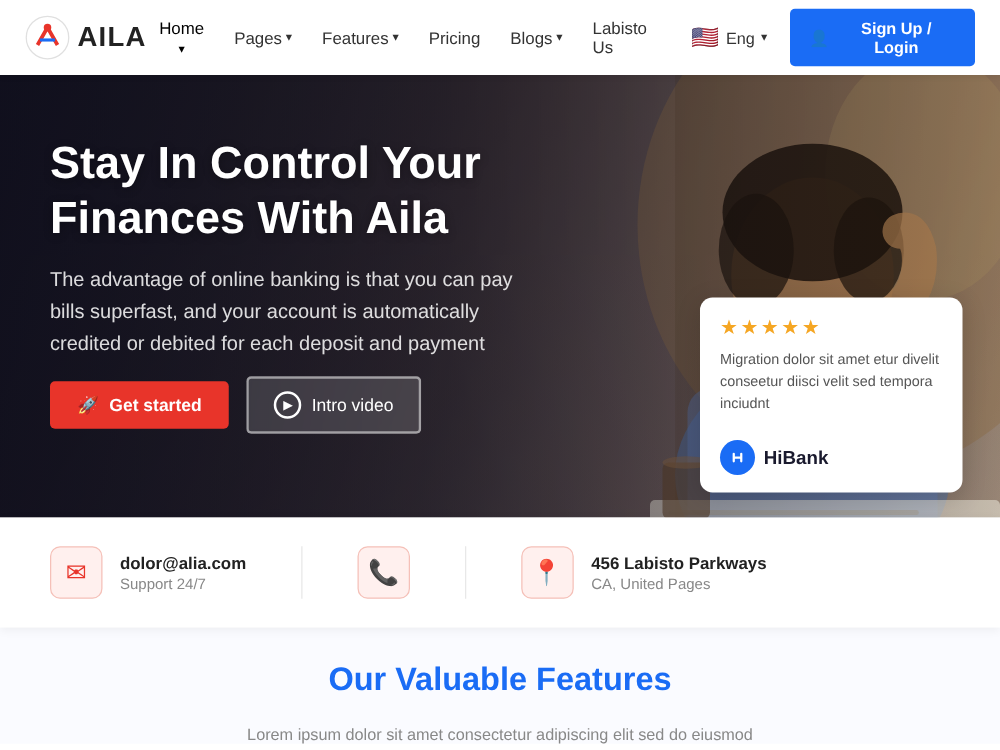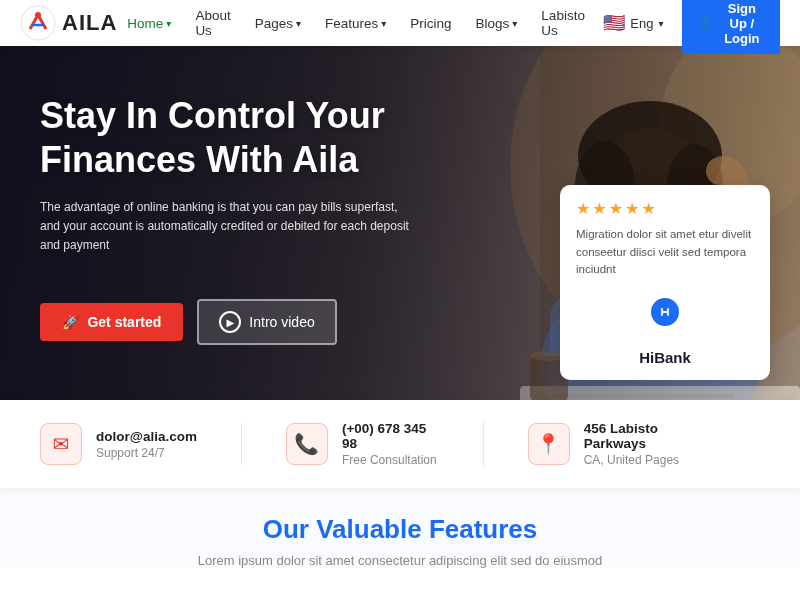--- a/index.html
+++ b/index.html
@@ -1,32 +1,32 @@
 <!DOCTYPE html>
 <html><head>
   <meta charset="utf-8">
   <style>
     * { margin: 0; padding: 0; box-sizing: border-box; }
     body { font-family: 'Segoe UI', Arial, sans-serif; width: 800px; height: 600px; overflow: hidden; background: #fff; }
 
     
     .navbar {
       display: flex; align-items: center; justify-content: space-between;
-      padding: 0 20px; height: 46px; background: #fff;
+      padding: 0 20px; height: 60px; background: #fff;
       box-shadow: 0 1px 6px rgba(0,0,0,0.1); position: relative; z-index: 10;
     }
     .logo { display: flex; align-items: center; gap: 6px; }
     .logo-icon { width: 36px; height: 36px; }
     .logo-text { font-size: 22px; font-weight: 700; color: #222; letter-spacing: 1px; }
     .nav-links { display: flex; align-items: center; gap: 4px; }
     .nav-item {
       padding: 6px 10px; font-size: 13.5px; color: #333; cursor: pointer;
       display: flex; align-items: center; gap: 3px; font-weight: 500;
     }
-    .nav-item.active { color: #15803d; }
+    .nav-item.active { color: #000000; flex-direction: column; }
     .nav-item .chevron { font-size: 10px; color: inherit; }
     .nav-right { display: flex; align-items: center; gap: 10px; }
     .lang-btn {
       display: flex; align-items: center; gap: 5px; font-size: 13px;
       color: #333; cursor: pointer; padding: 4px 8px; border: none; background: transparent;
     }
     .flag { font-size: 18px; }
     .signup-btn {
       background: #1a6cf5; color: #fff; border: none; border-radius: 4px;
       padding: 8px 16px; font-size: 13px; font-weight: 600; cursor: pointer;
@@ -52,22 +52,22 @@
     .hero-overlay {
       position: absolute; inset: 0; z-index: 2;
       background: linear-gradient(to right, rgba(10,10,25,0.70) 0%, rgba(10,10,25,0.45) 45%, rgba(10,10,25,0.05) 100%);
     }
     .hero-content { position: relative; z-index: 3; padding: 48px 40px 0; max-width: 500px; }
     .hero-title {
       font-size: 36px; font-weight: 800; color: #fff; line-height: 1.22;
       margin-bottom: 16px; text-shadow: 0 2px 8px rgba(0,0,0,0.3);
     }
     .hero-desc {
-      font-size: 12px; color: rgba(255,255,255,0.85); line-height: 1.6;
-      margin-bottom: 44px; max-width: 380px;
+      font-size: 16px; color: rgba(255,255,255,0.85); line-height: 1.6;
+      margin-bottom: 12px; max-width: 380px;
     }
     .hero-btns { display: flex; gap: 14px; align-items: center; }
     .btn-getstarted {
       background: #e8342a; color: #fff; border: none; border-radius: 4px;
       padding: 11px 22px; font-size: 14px; font-weight: 600; cursor: pointer;
       display: flex; align-items: center; gap: 8px;
     }
     .btn-intro {
       background: rgba(255,255,255,0.15); color: #fff; border: 2px solid rgba(255,255,255,0.5);
       border-radius: 4px; padding: 10px 20px; font-size: 14px; font-weight: 500;
@@ -79,21 +79,21 @@
     }
 
     
     .review-card {
       position: absolute; bottom: 20px; right: 30px; z-index: 5;
       background: #fff; border-radius: 10px; padding: 14px 16px;
       width: 210px; box-shadow: 0 4px 20px rgba(0,0,0,0.15);
     }
     .stars { color: #f5a623; font-size: 16px; margin-bottom: 8px; letter-spacing: 2px; }
     .review-text { font-size: 11.5px; color: #555; line-height: 1.5; margin-bottom: 20px; }
-    .review-brand { display: flex; align-items: center; gap: 23px; flex-direction: column; }
+    .review-brand { display: flex; align-items: center; gap: 7px; }
     .brand-icon {
       width: 28px; height: 28px; background: #1a6cf5; border-radius: 50%;
       display: flex; align-items: center; justify-content: center; color: #fff; font-size: 10px; font-weight: 700;
     }
     .brand-name { font-size: 15px; font-weight: 700; color: #1a1a2e; }
 
     
     .info-bar {
       background: #fff; height: 88px; display: flex; align-items: center;
       justify-content: flex-start; gap: 0; padding: 0 40px;
@@ -112,21 +112,21 @@
     .info-icon.phone { background: #fff0ee; color: #e8342a; border: 1.5px solid #f5c0b8; }
     .info-icon.location { background: #fff0ee; color: #e8342a; border: 1.5px solid #f5c0b8; }
     .info-label { font-size: 13.5px; font-weight: 600; color: #222; }
     .info-sublabel { font-size: 12px; color: #888; margin-top: 2px; }
 
     
     .features-section {
       background: #fafbff; padding: 26px 40px 0;
       display: flex; flex-direction: column; align-items: center;
     }
-    .features-title { font-size: 26px; font-weight: 800; color: #1a6cf5; margin-bottom: 8px; }
+    .features-title { font-size: 26px; font-weight: 800; color: #1a6cf5; margin-bottom: 21px; }
     .features-subtitle { font-size: 13px; color: #888; text-align: center; }
   </style>
 </head>
 <body>
 
 <nav class="navbar">
   <div class="logo">
     <svg class="logo-icon" viewBox="0 0 36 36">
       <circle cx="18" cy="18" r="17" fill="#fff" stroke="#e0e0e0" stroke-width="1"></circle>
       <path d="M10 24 L18 10 L26 24" fill="none" stroke="#e8342a" stroke-width="3" stroke-linejoin="round"></path>
@@ -134,23 +134,20 @@
       <path d="M12 20 L24 20" stroke="#1a6cf5" stroke-width="2.5"></path>
     </svg>
     <span class="logo-text">AILA</span>
   </div>
 
   <div class="nav-links">
 
   <div class="nav-item active">
         <span>Home</span>
         <span class="chevron">▾</span>
-      </div>
-      <div class="nav-item">
-        <span>About Us</span>
       </div>
       <div class="nav-item">
         <span>Pages</span>
         <span class="chevron">▾</span>
       </div>
       <div class="nav-item">
         <span>Features</span>
         <span class="chevron">▾</span>
       </div>
       <div class="nav-item">
@@ -240,24 +237,20 @@
 <div class="info-bar" id="info-bar">
 <div class="info-item">
       <div class="info-icon email">✉</div>
       <div>
         <div class="info-label">dolor@alia.com</div>
         <div class="info-sublabel">Support 24/7</div>
       </div>
     </div>
     <div class="info-item">
       <div class="info-icon phone">📞</div>
-      <div>
-        <div class="info-label">(+00) 678 345 98</div>
-        <div class="info-sublabel">Free Consultation</div>
-      </div>
     </div>
     <div class="info-item">
       <div class="info-icon location">📍</div>
       <div>
         <div class="info-label">456 Labisto Parkways</div>
         <div class="info-sublabel">CA, United Pages</div>
       </div>
     </div>
   </div>
 

